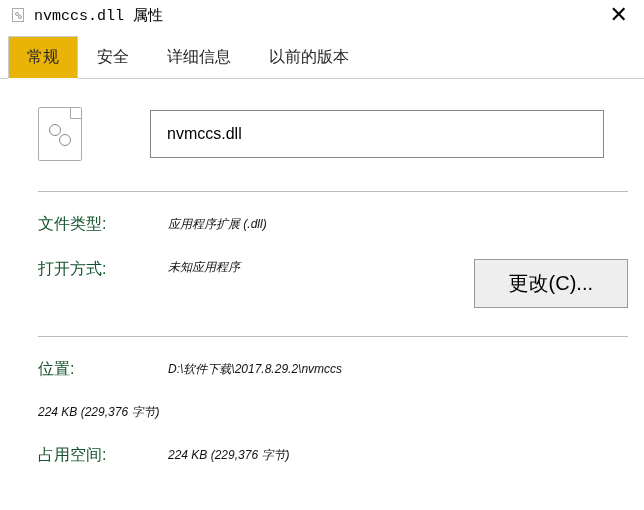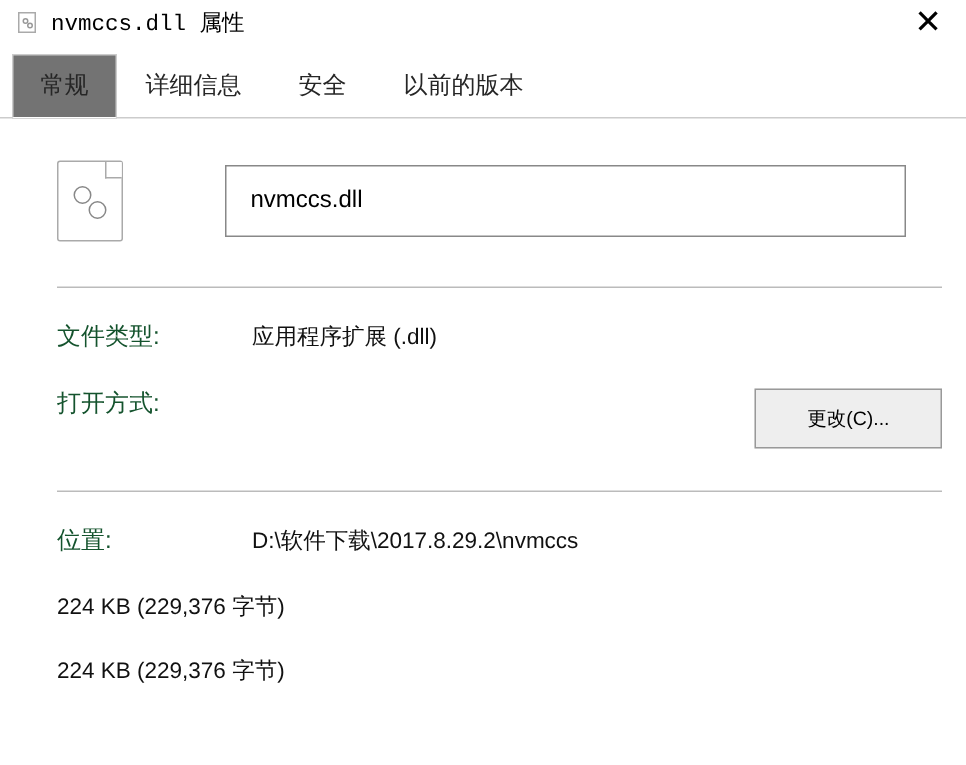--- a/index.html
+++ b/index.html
@@ -51,21 +51,21 @@
       font-size: 16px;
       color: #262626;
       cursor: pointer;
       border: 1px solid transparent;
       border-bottom: none;
       margin-bottom: -1px;
     }
     .tab.active {
       border: 1px solid #ccc;
       border-bottom: 1px solid #fff;
-      background: #737373;
+      background: #eab308;
     }
     .content {
       padding: 28px 16px 0 38px;
     }
     .file-header {
       display: flex;
       align-items: center;
       gap: 68px;
       margin-bottom: 30px;
     }
@@ -125,33 +125,34 @@
       display: flex;
       align-items: center;
       margin-bottom: 24px;
     }
     .label {
       width: 130px;
       font-size: 16px;
       color: #14532d;
     }
     .value {
-      font-size: 15px;
+      font-size: 12px;
       color: #111;
       flex: 1;
+      font-style: italic;
     }
     .opens-row {
       display: flex;
       margin-bottom: 28px;
     }
     .change-btn {
       border: 1px solid #999;
       background: #eee;
       padding: 10px 34px;
-      font-size: 13px;
+      font-size: 20px;
       font-family: inherit;
       cursor: pointer;
       margin-left: auto;
     }
   </style>
 </head>
 <body>
 
 <div class="titlebar">
   <div class="titlebar-left">
@@ -162,22 +163,22 @@
         <circle cx="10" cy="10" r="1.5" fill="none" stroke="#999" stroke-width="1"></circle>
       </svg>
     </span>
     <span class="titlebar-title">nvmccs.dll 属性</span>
   </div>
   <div class="close-x">✕</div>
 </div>
 
 <div class="tabs">
   <div class="tab active">常规</div>
+  <div class="tab">安全</div>
   <div class="tab">详细信息</div>
-  <div class="tab">安全</div>
   <div class="tab">以前的版本</div>
 </div>
 
 <div class="content">
 
   <div class="file-header">
     <div class="file-icon">
       <div class="gear gear1"></div>
       <div class="gear gear2"></div>
     </div>
@@ -186,31 +187,33 @@
 
   <hr class="hr">
 
   <div class="row">
     <div class="label">文件类型:</div>
     <div class="value">应用程序扩展 (.dll)</div>
   </div>
 
   <div class="opens-row">
     <div class="label">打开方式:</div>
+    <div class="value">未知应用程序</div>
     <button class="change-btn">更改(C)...</button>
   </div>
 
   <hr class="hr">
 
   <div class="row">
     <div class="label">位置:</div>
     <div class="value">D:\软件下载\2017.8.29.2\nvmccs</div>
   </div>
 
   <div class="row">
     <div class="value">224 KB (229,376 字节)</div>
   </div>
 
   <div class="row">
+    <div class="label">占用空间:</div>
     <div class="value">224 KB (229,376 字节)</div>
   </div>
 
 </div>
 
 </body></html>

